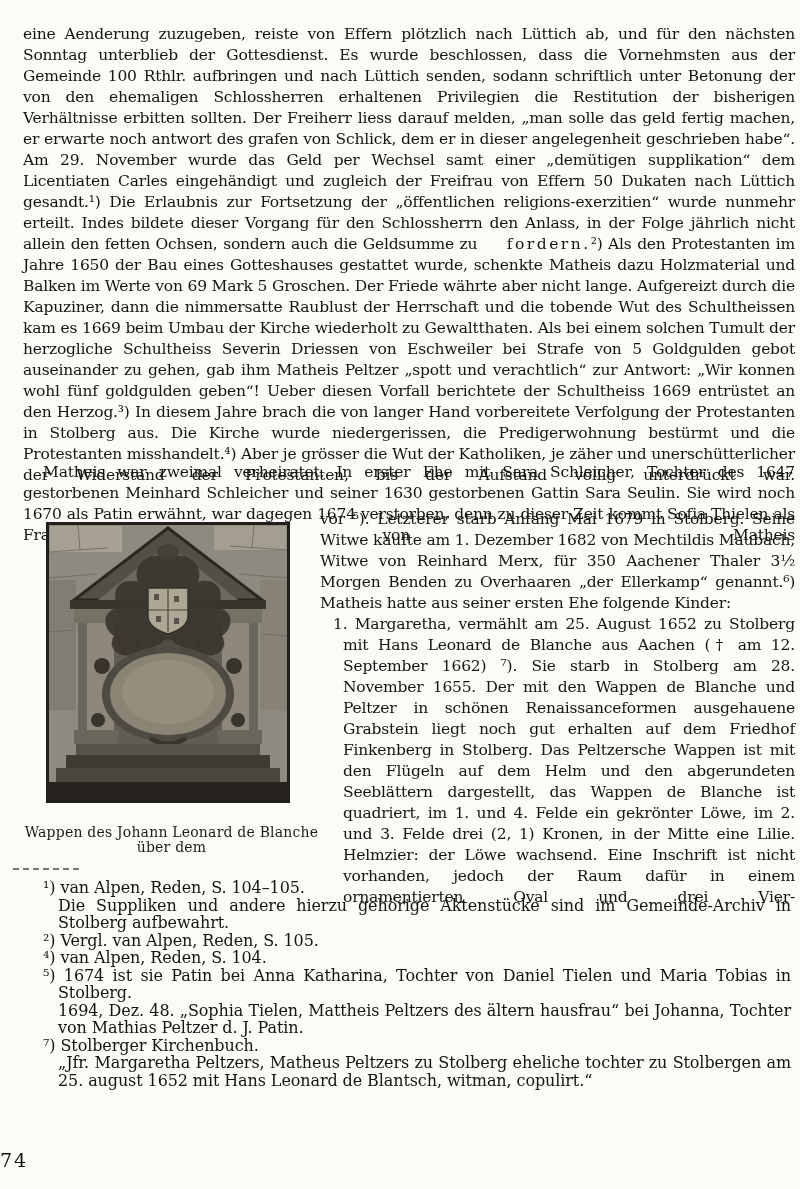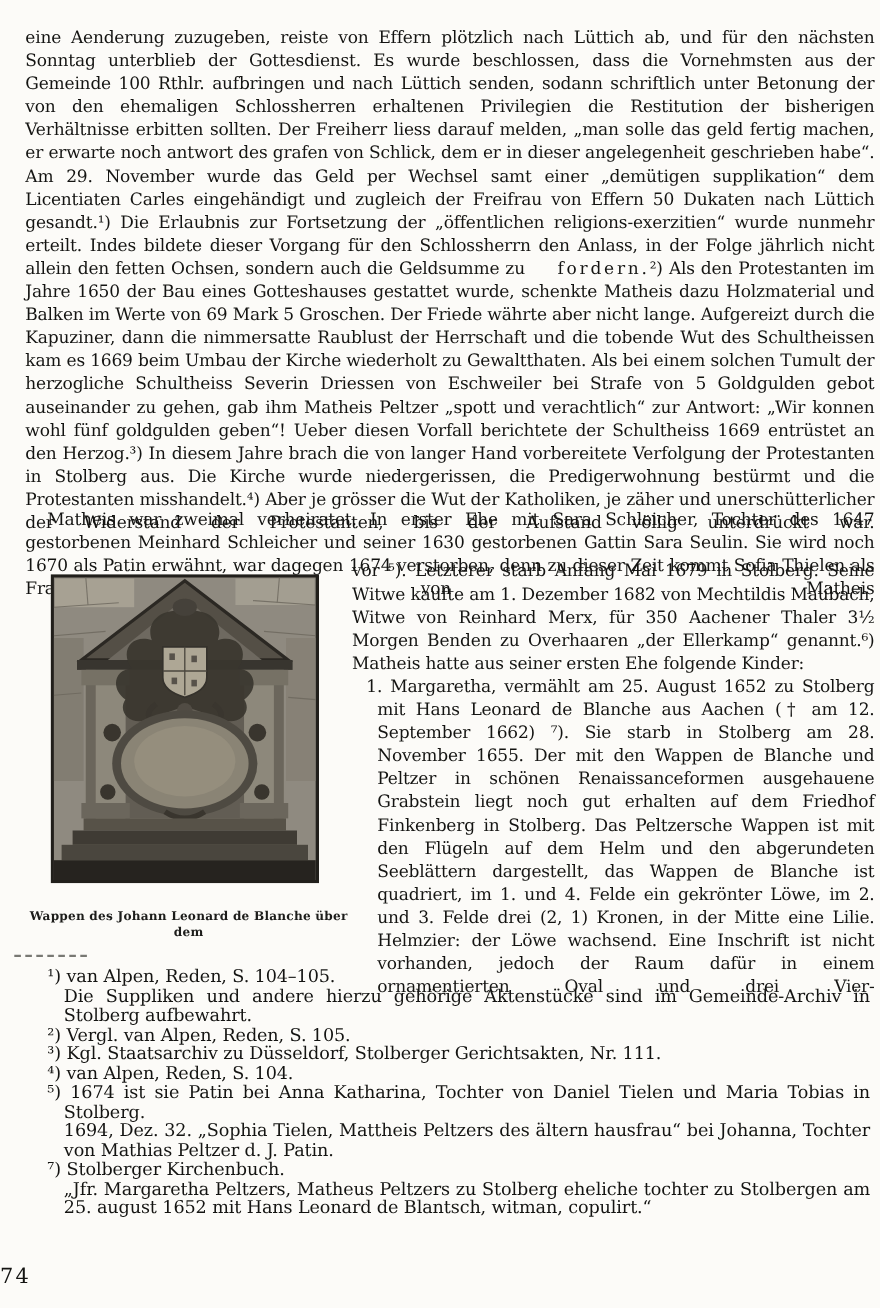--- a/index.html
+++ b/index.html
@@ -18,22 +18,22 @@
     text-align:justify;
   }
   #para1{position:absolute;top:8px;left:23px;width:772px;text-align-last:justify;}
   #para2intro{position:absolute;top:446px;left:23px;width:772px;text-indent:20px;text-align-last:justify;}
   .sperr{letter-spacing:2.5px;margin-left:24px;}
   #figrow{position:absolute;top:509px;left:23px;width:772px;display:flex;}
   .fig-left{width:297px;flex:none;}
   .photo{display:block;margin:13px 0 0 23px;width:244px;height:281px;}
   .caption{
     margin-top:22px;width:297px;
-    text-align:center;font-weight:bold;
-    font-size:11px;line-height:15px;letter-spacing:0.2px;color:#1c1c1a;
+    text-align:center;font-weight:normal;
+    font-size:14px;line-height:15px;letter-spacing:0.2px;color:#1c1c1a;
   }
   .fig-right{flex:1;min-width:0;}
   .list-item{padding-left:23px;text-indent:-10px;text-align:justify;text-align-last:justify;}
   #fnsep{position:absolute;top:868px;left:13px;width:66px;border-top:2px dashed #787873;}
   #footnotes{
     position:absolute;top:879px;left:43px;width:748px;
     font-size:16px;line-height:17.5px;letter-spacing:-0.1px;text-align:justify;
   }
   .fn-first{padding-left:15px;text-indent:-15px;}
   .fn-extra{padding-left:15px;}
@@ -122,28 +122,25 @@
 
   <div id="footnotes">
     <div class="footnote">
       <div class="fn-first"><span>¹)</span> <span>van Alpen, Reden, S. 104–105.</span></div>
       <div class="fn-extra">Die Suppliken und andere hierzu gehörige Aktenstücke sind im Gemeinde-Archiv in Stolberg aufbewahrt.</div>
     </div>
     <div class="footnote">
       <div class="fn-first"><span>²)</span> <span>Vergl. van Alpen, Reden, S. 105.</span></div>
     </div>
     <div class="footnote">
-      <div class="fn-first"><span>³)</span> <span>Kgl. Staatsarchiv zu Düsseldorf, Stolberger Gerichtsakten, Nr. 111.</span></div>
-    </div>
-    <div class="footnote">
       <div class="fn-first"><span>⁴)</span> <span>van Alpen, Reden, S. 104.</span></div>
     </div>
     <div class="footnote">
       <div class="fn-first"><span>⁵)</span> <span>1674 ist sie Patin bei Anna Katharina, Tochter von Daniel Tielen und Maria Tobias in Stolberg.</span></div>
-      <div class="fn-extra">1694, Dez. 32. „Sophia Tielen, Mattheis Peltzers des ältern hausfrau“ bei Johanna, Tochter von Mathias Peltzer d. J. Patin.</div>
+      <div class="fn-extra">1694, Dez. 48. „Sophia Tielen, Mattheis Peltzers des ältern hausfrau“ bei Johanna, Tochter von Mathias Peltzer d. J. Patin.</div>
     </div>
     <div class="footnote">
       <div class="fn-first"><span>⁷)</span> <span>Stolberger Kirchenbuch.</span></div>
       <div class="fn-extra">„Jfr. Margaretha Peltzers, Matheus Peltzers zu Stolberg eheliche tochter zu Stolbergen am 25. august 1652 mit Hans Leonard de Blantsch, witman, copulirt.“</div>
     </div>
   </div>
 
   <div id="pageno">74</div>
 
 </div>

